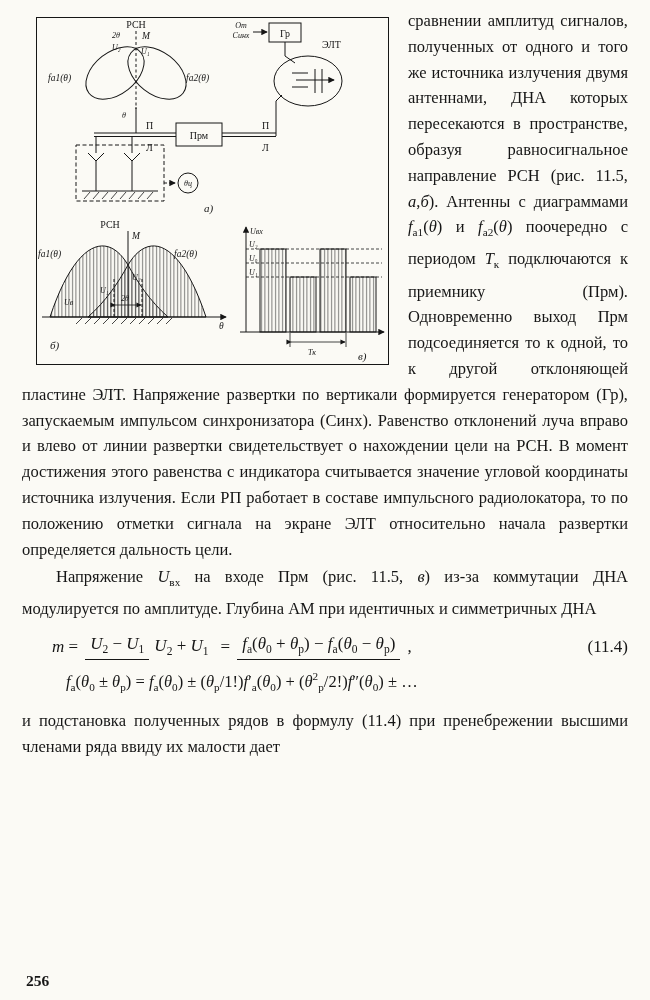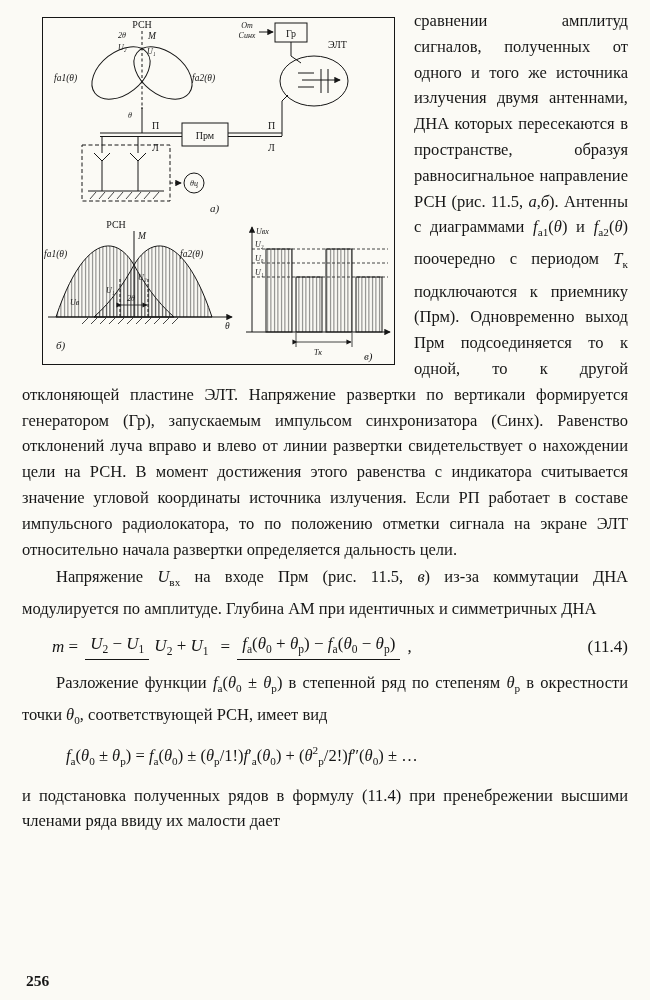--- a/index.html
+++ b/index.html
@@ -11,21 +11,21 @@
     overflow:hidden;
     position:relative;
   }
   .page{padding:8px 22px 0 22px;}
   p{margin:0;text-align:justify;font-size:16.5px;line-height:25.8px;}
   .indent{text-indent:34px;}
   p.spaced{margin-top:2px;}
   sub{font-size:68%;}
   sup{font-size:68%;}
   .fig{
-    float:left;width:355px;margin:5px 13px 2px 16px;padding:4px;
+    float:left;width:355px;margin:5px 13px 2px 10px;padding:4px;
   }
   .figbox{width:353px;}
   figcaption{
     font-size:13.6px;line-height:17.6px;text-align:justify;margin-top:7px;
   }
   .eq{
     display:flex;align-items:center;gap:7px;
     margin:12px 0 10px 0;padding-left:30px;
     font-size:17px;
   }
@@ -185,21 +185,20 @@
       <span class="den"><i>U</i><sub>2</sub> + <i>U</i><sub>1</sub></span>
     </span>
     <span>=</span>
     <span class="frac">
       <span class="num"><i>f</i><sub>а</sub>(<i>θ</i><sub>0</sub> + <i>θ</i><sub>р</sub>) − <i>f</i><sub>а</sub>(<i>θ</i><sub>0</sub> − <i>θ</i><sub>р</sub>)</span>
     </span>
     <span>,</span>
     <span class="eq-num">(11.4)</span>
   </div>
 
-  <p class="indent">Разложение функции <i>f</i><sub>а</sub>(<i>θ</i><sub>0</sub> ± <i>θ</i><sub>р</sub>) в степенной ряд по степеням <i>θ</i><sub>р</sub> в окрестности точки <i>θ</i><sub>0</sub>, соответствующей РСН, имеет вид</p>
 
   <div class="eq2"><i>f</i><sub>а</sub>(<i>θ</i><sub>0</sub> ± <i>θ</i><sub>р</sub>) = <i>f</i><sub>а</sub>(<i>θ</i><sub>0</sub>) ± (<i>θ</i><sub>р</sub>/1!)<i>f</i>′<sub>а</sub>(<i>θ</i><sub>0</sub>) + (<i>θ</i><sup>2</sup><sub>р</sub>/2!)<i>f</i>″(<i>θ</i><sub>0</sub>) ± …</div>
 
   <p>и подстановка полученных рядов в формулу (11.4) при пренебрежении высшими членами ряда ввиду их малости дает</p>
 
 </div>
 
 <div class="pagenum">256</div>
 
 </body></html>

